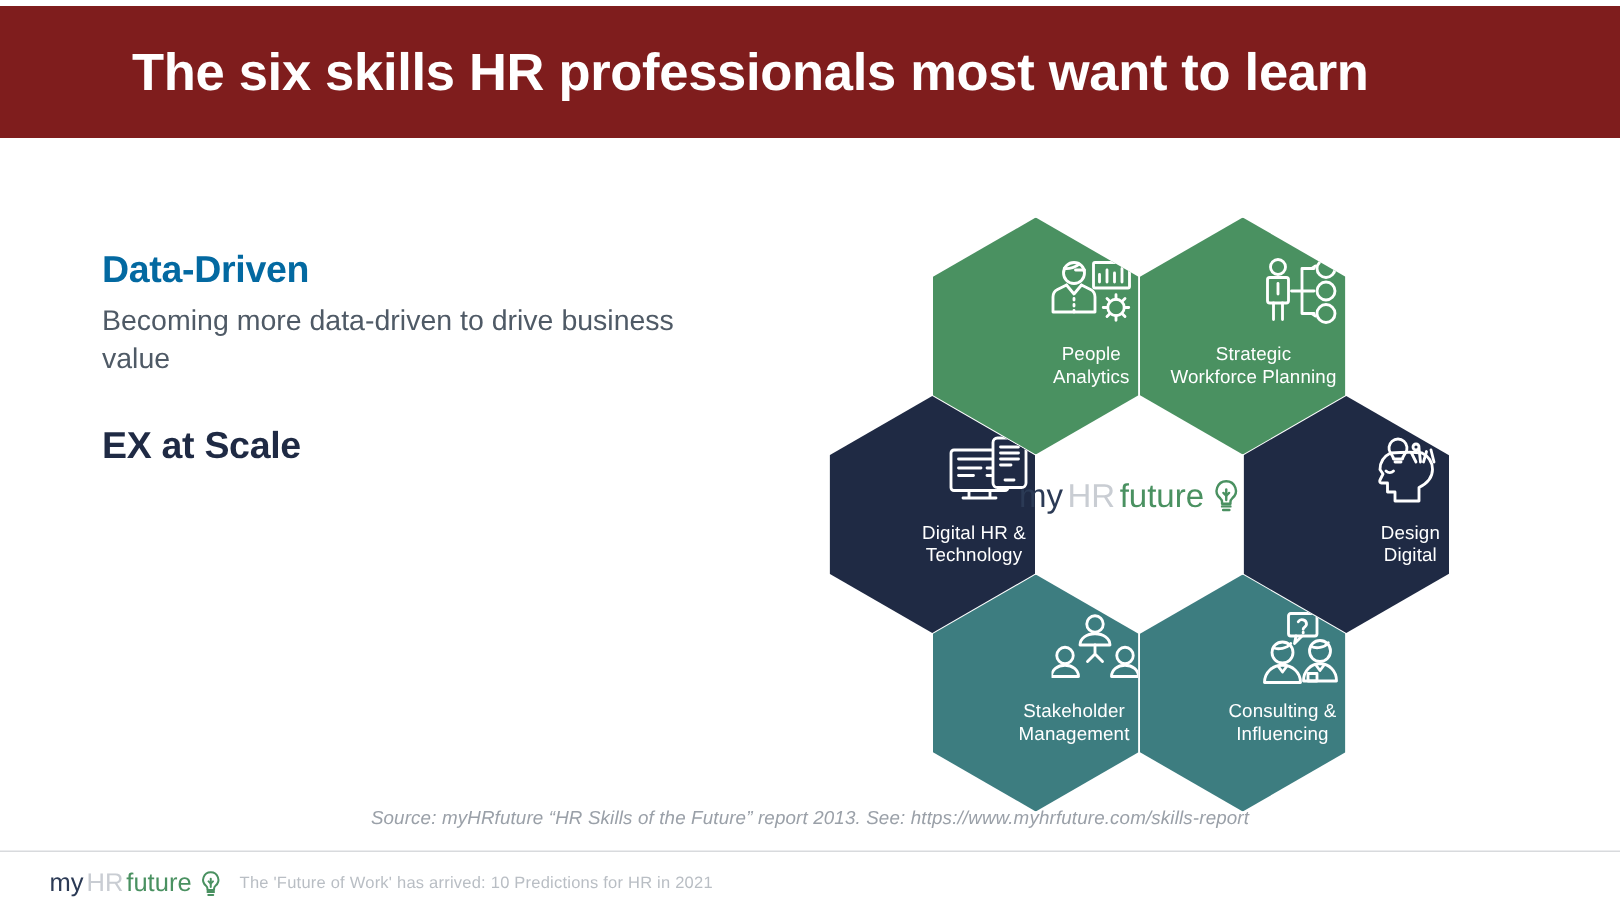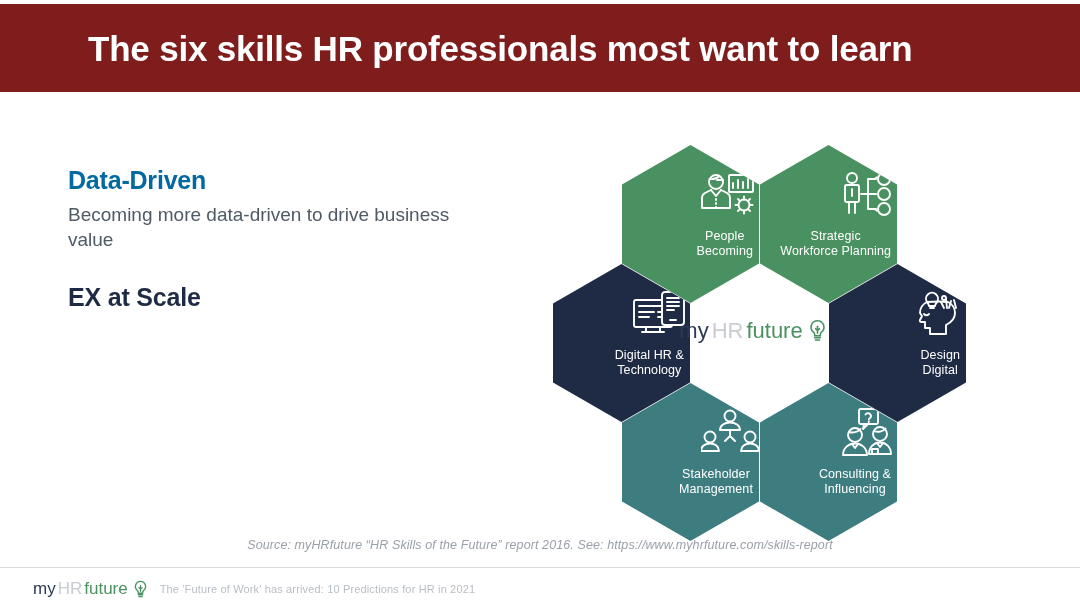--- a/index.html
+++ b/index.html
@@ -212,21 +212,21 @@
         <path d="M14 20l5 6 5-6"></path>
         <path d="M19 29v1M19 33v1M19 37v1"></path>
         <rect x="32" y="5" width="24" height="17" rx="1"></rect>
         <path d="M36 18v-5M41 18v-8M46 18v-6M51 18v-9"></path>
         <circle cx="47" cy="35" r="5.5"></circle>
         <path d="M47 26.5v3M47 40.5v3M38.5 35h3M52.5 35h3M41 29l2 2M51 39l2 2M53 29l-2 2M43 39l-2 2"></path>
       </svg>
     </div>
     <div class="hex-label">
       <span>People</span><br>
-      <span>Becoming</span>
+      <span>Analytics</span>
     </div>
   </div>
 
   <div class="hex green hex-swp">
     <div class="hex-icon">
       <svg width="58" height="50" viewBox="0 0 58 50" fill="none" stroke="#ffffff" stroke-width="1.9" stroke-linecap="round" stroke-linejoin="round">
         <circle cx="13" cy="8" r="5"></circle>
         <rect x="6" y="15" width="14" height="17" rx="1.5"></rect>
         <path d="M10 32v11M16 32v11"></path>
         <path d="M13 19v7"></path>
@@ -331,21 +331,21 @@
         <path d="M9.5 1.8a6.4 6.4 0 0 0-4 11.4c.8.7 1.2 1.5 1.2 2.4v1.2h5.6v-1.2c0-.9.4-1.7 1.2-2.4a6.4 6.4 0 0 0-4-11.4z"></path>
         <path d="M6.7 18.6h5.6M7.4 21h4.2"></path>
         <path d="M9.5 7.3v7"></path>
         <path d="M7.6 9.6l1.9 1.9 1.9-1.9"></path>
       </svg>
     </span>
   </div>
 
 </div>
 
-<div class="source-line">Source: myHRfuture “HR Skills of the Future” report 2016. See: https://www.myhrfuture.com/skills-report</div>
+<div class="source-line">Source: myHRfuture “HR Skills of the Future” report 2013. See: https://www.myhrfuture.com/skills-report</div>
 
 <div class="footer">
   <div class="footer-left">
     <div class="footer-logo">
       <span class="f-my">my</span>
       <span class="f-hr">HR</span>
       <span class="f-future">future</span>
       <span style="display:inline-flex;margin-left:3px;">
         <svg width="15" height="19" viewBox="0 0 19 24" fill="none" stroke="#4a9161" stroke-width="1.7" stroke-linecap="round" stroke-linejoin="round">
           <path d="M9.5 1.8a6.4 6.4 0 0 0-4 11.4c.8.7 1.2 1.5 1.2 2.4v1.2h5.6v-1.2c0-.9.4-1.7 1.2-2.4a6.4 6.4 0 0 0-4-11.4z"></path>

